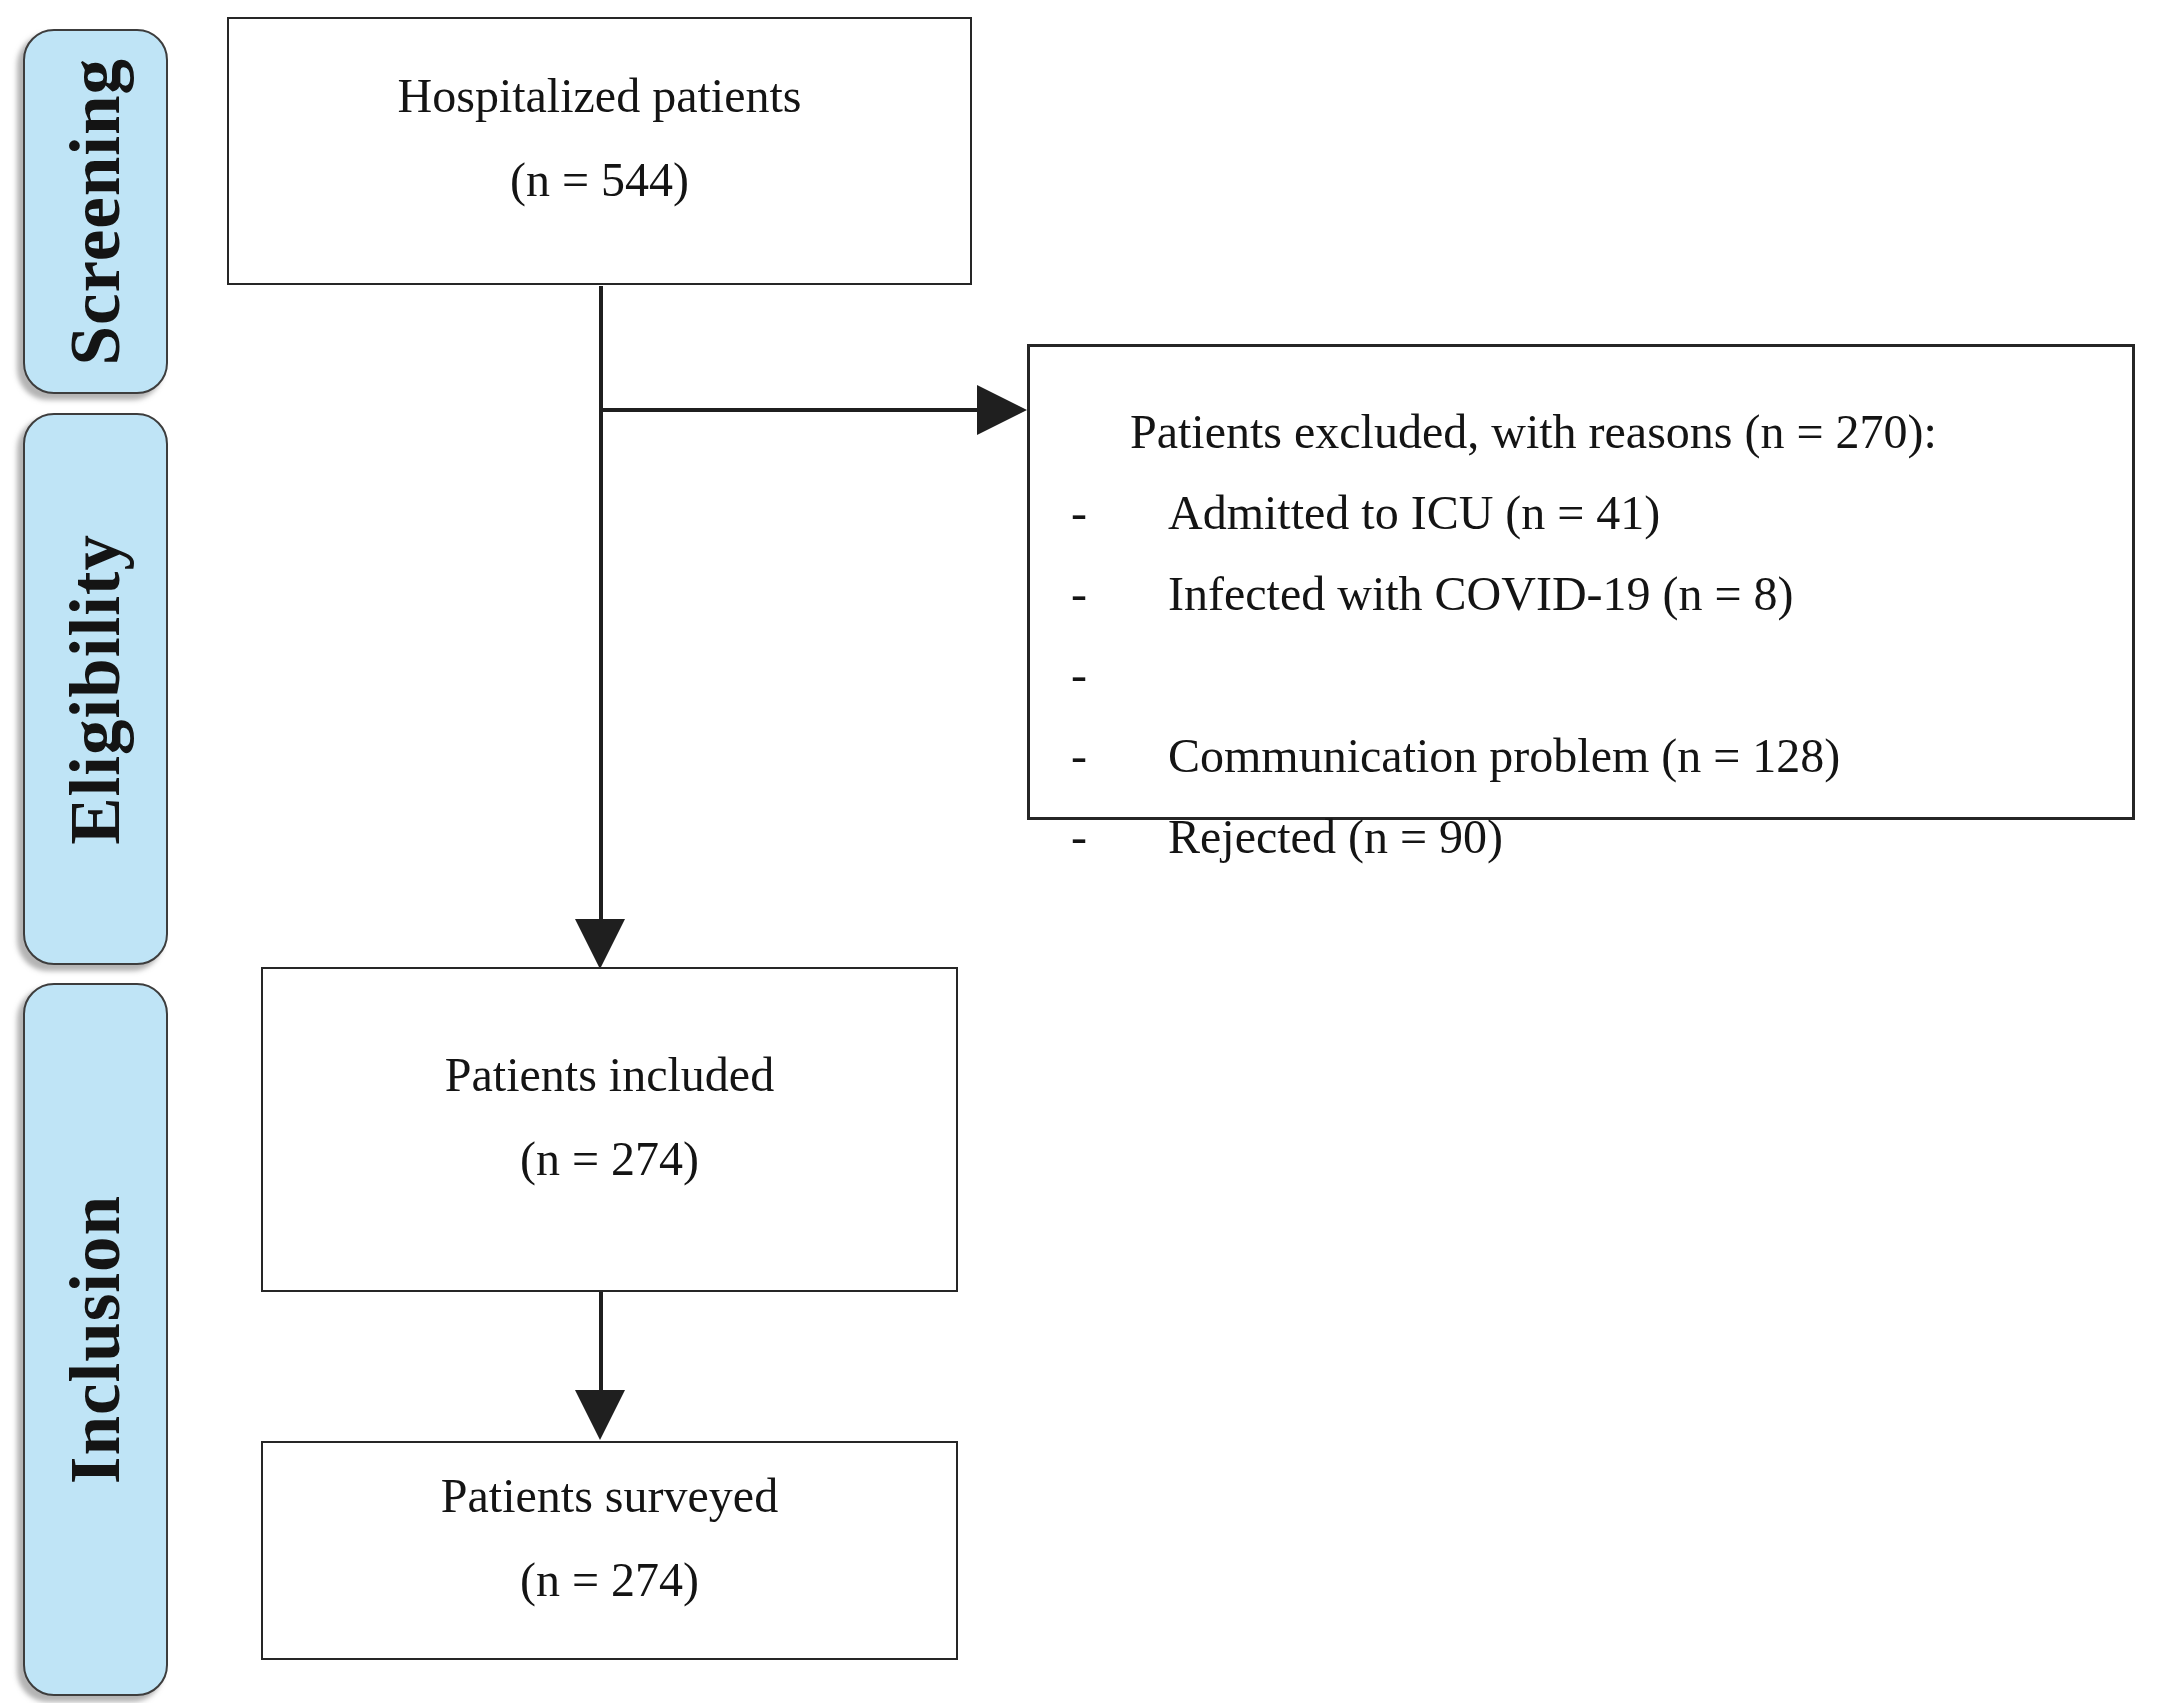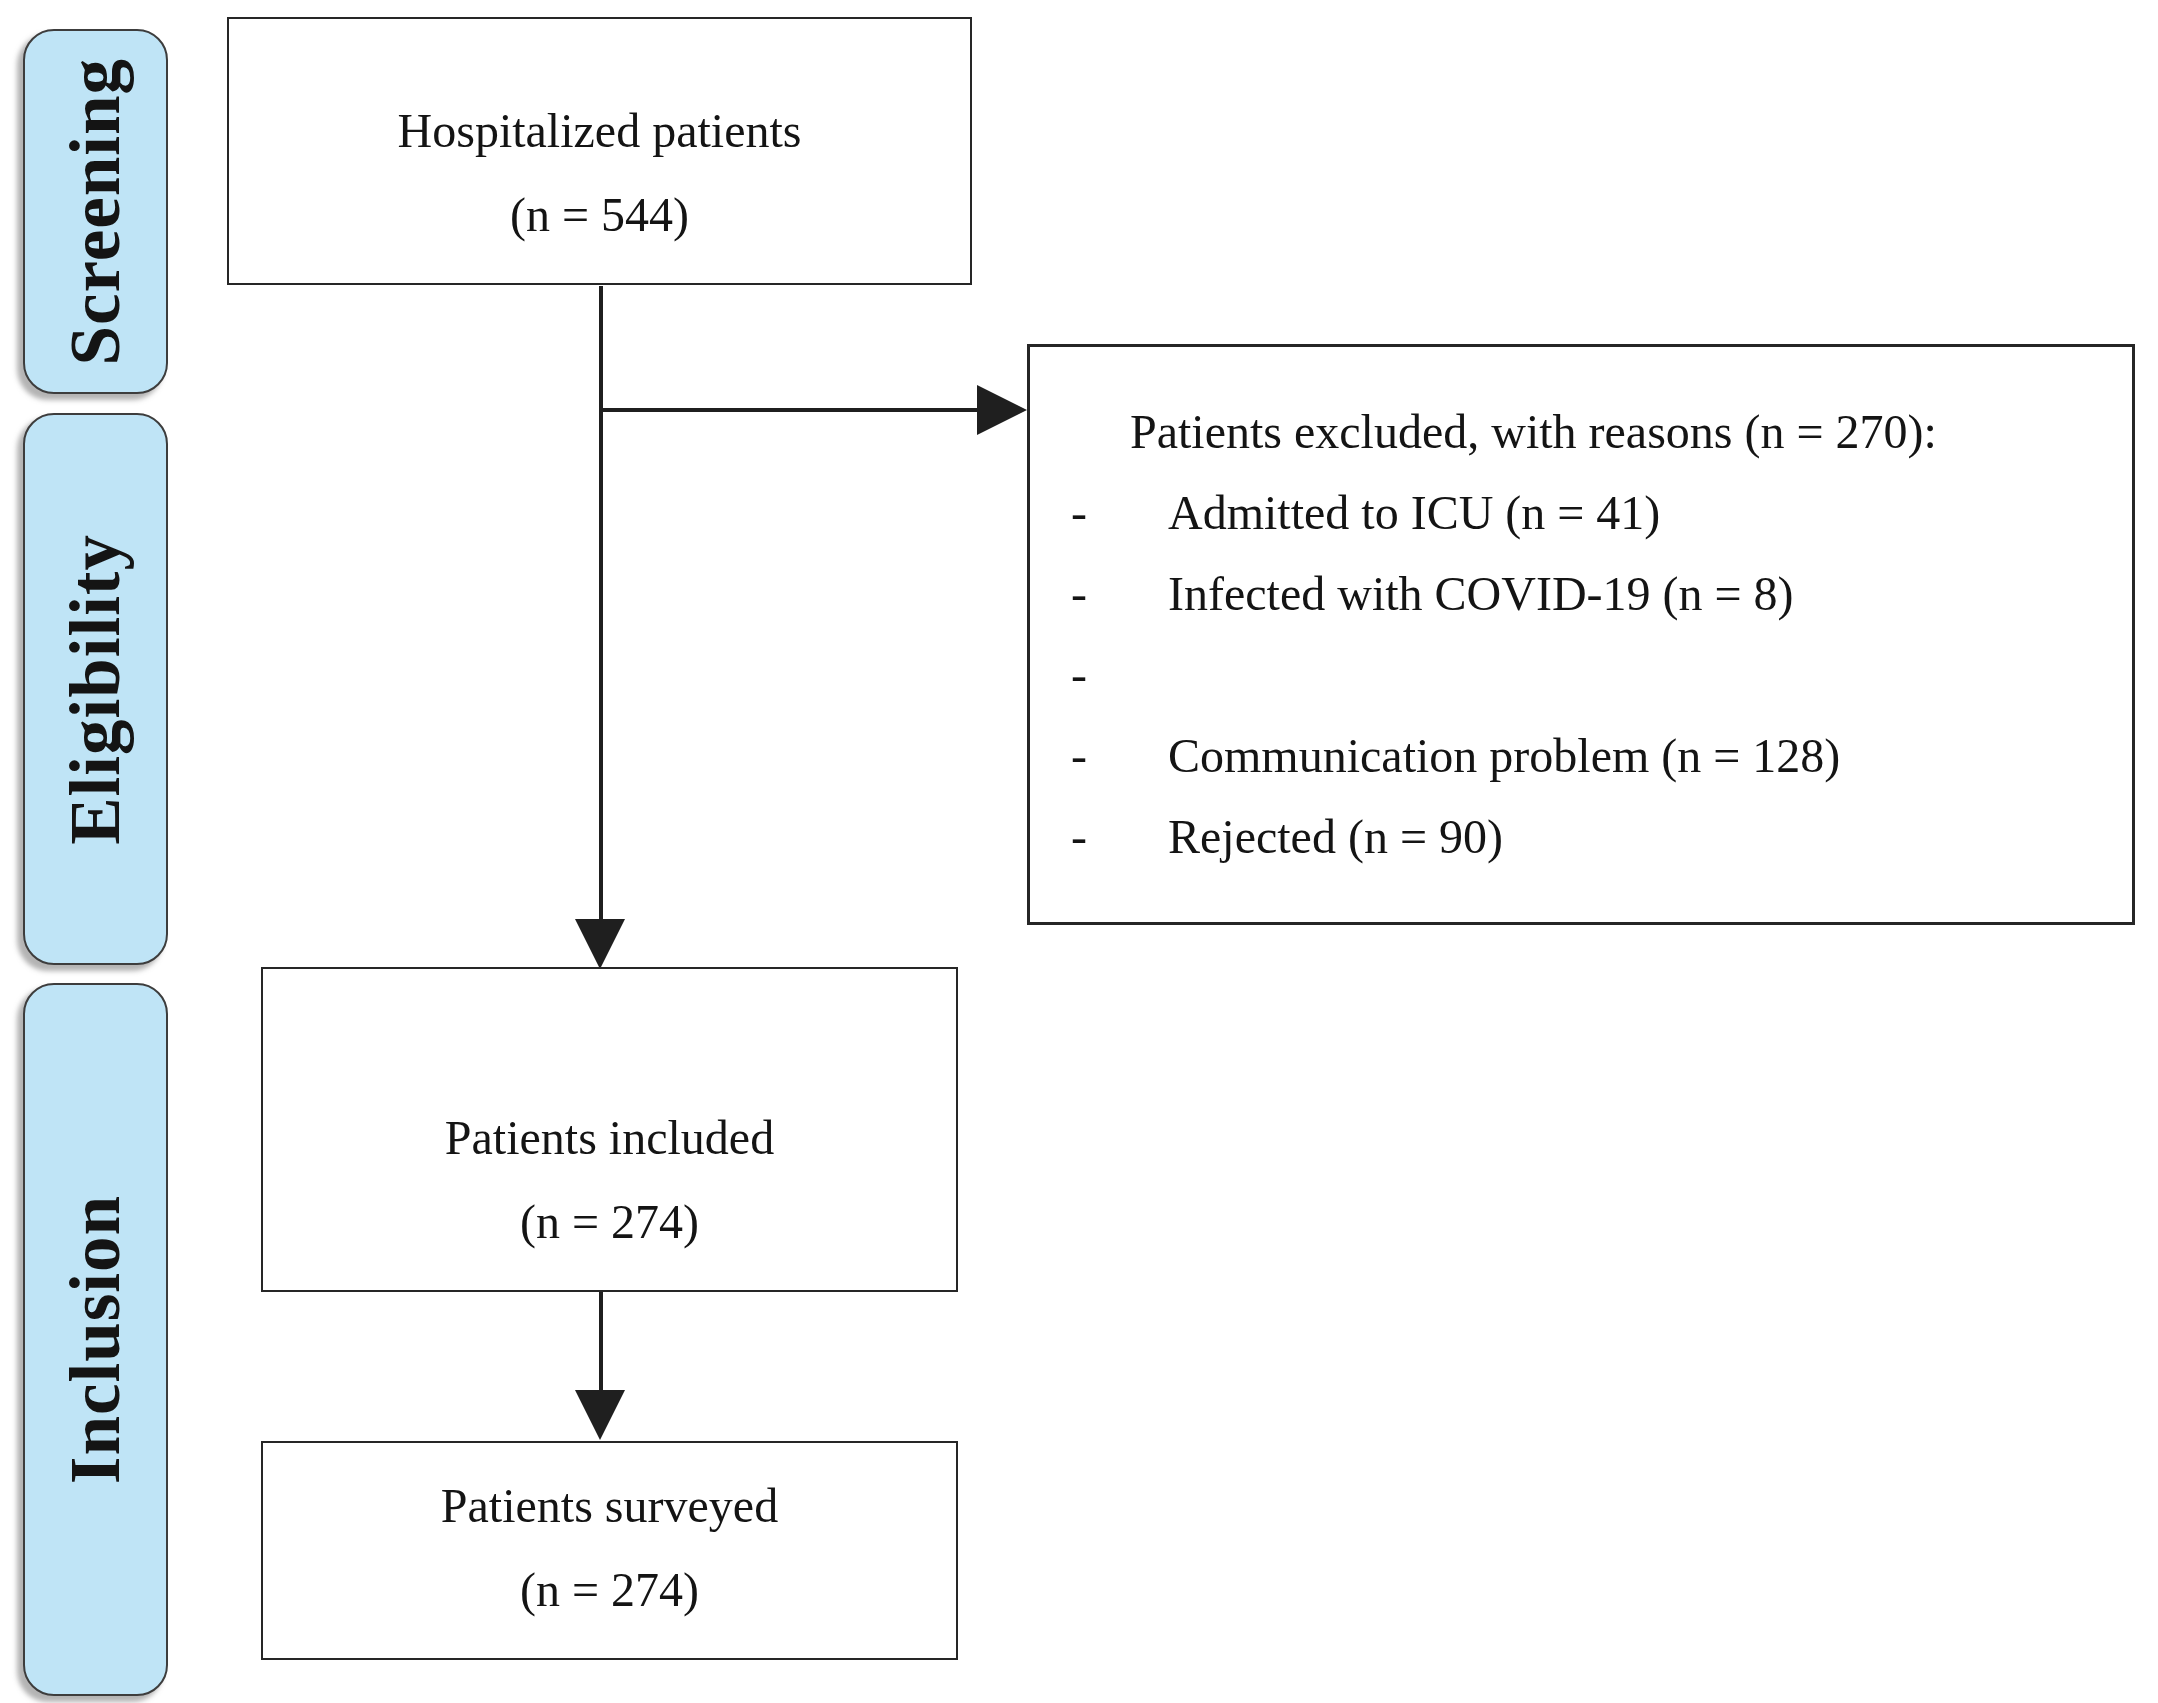--- a/index.html
+++ b/index.html
@@ -50,28 +50,28 @@
   .flowbox {
     position: absolute;
     background: var(--background);
     border: 2.9px solid var(--box-border);
     box-sizing: border-box;
   }
   .centerbox {
     display: flex;
     flex-direction: column;
     align-items: center;
-    justify-content: flex-end;
+    justify-content: center;
     text-align: center;
     font-size: 48px;
     line-height: 84px;
     padding-bottom: 26px;
   }
   .box-hospitalized { left: 227px;  top: 17.4px;   width: 745px;  height: 268px; }
-  .box-excluded     { left: 1027px; top: 344px;  width: 1108px; height: 581px; border-width: 3.9px; }
+  .box-excluded     { left: 1027px; top: 344px;  width: 1108px; height: 476px; border-width: 3.9px; }
   .box-included     { left: 261px;  top: 967px; width: 697px;  height: 325px; }
   .box-surveyed     { left: 261px;  top: 1441px; width: 697px;  height: 219px; }
 
   
   .box-excluded { font-size: 48px; padding-top: 44px; }
   .excluded-title { margin-left: 100px; line-height: 81px; }
   .excluded-item  { display: flex; line-height: 81px; padding-left: 41px; }
   .excluded-item .dash { width: 97px; flex: 0 0 97px; }
 
   

